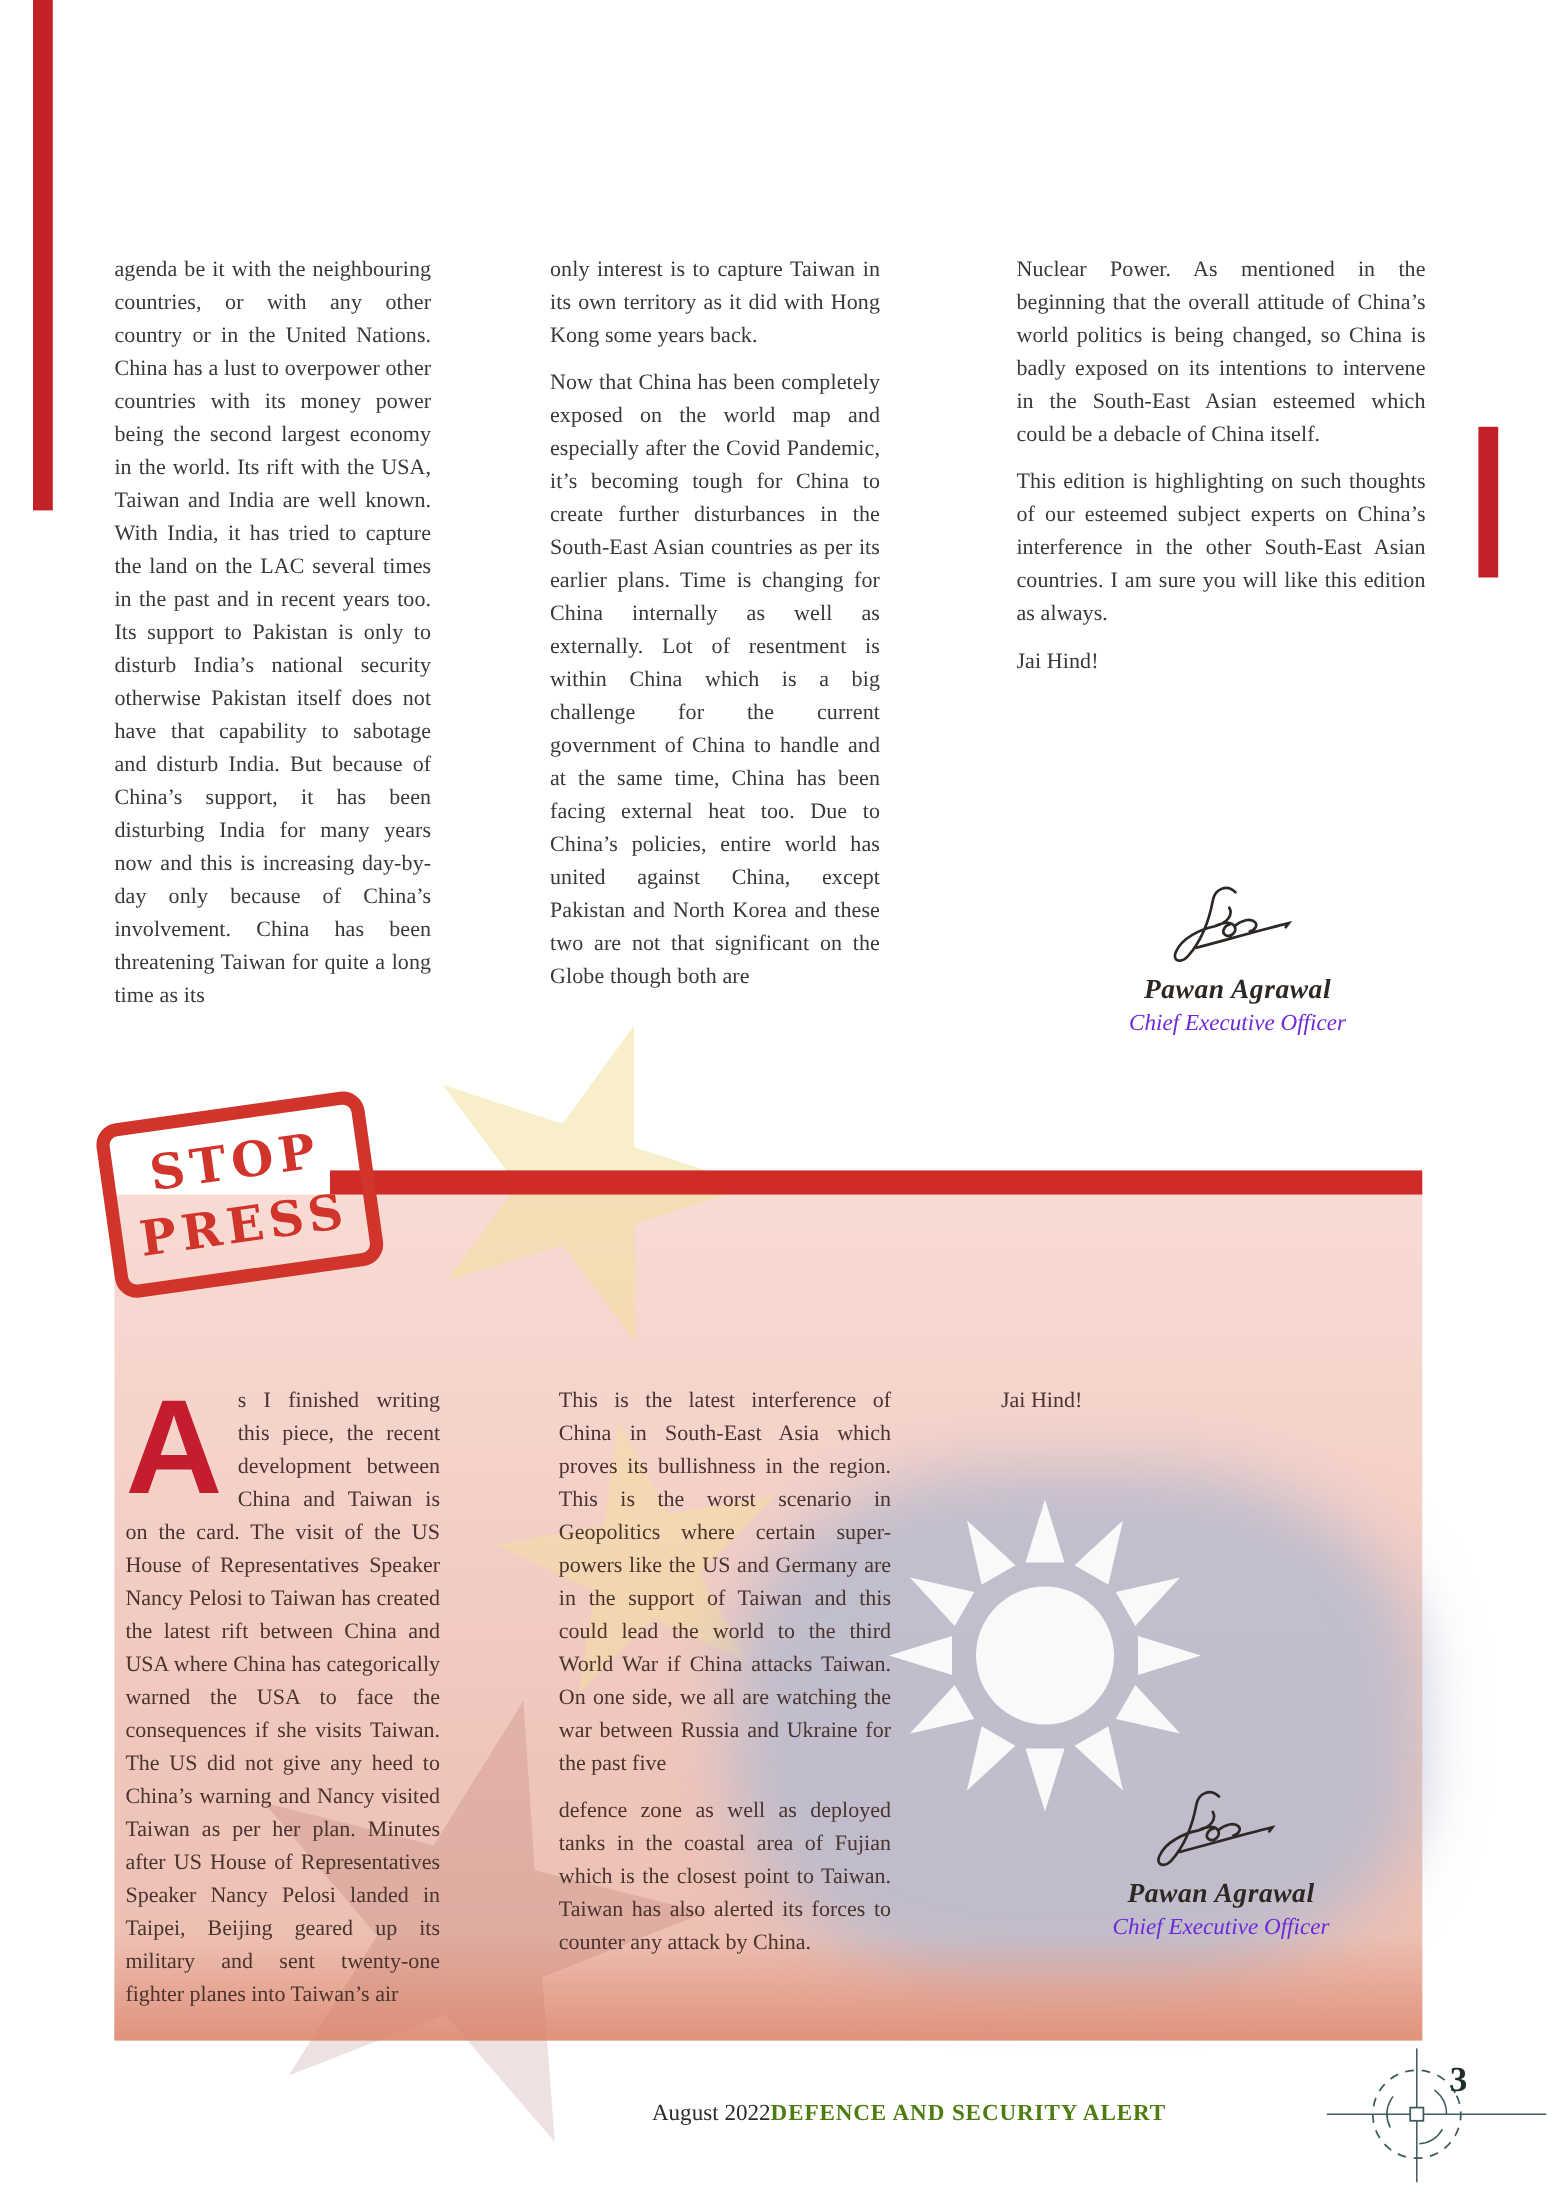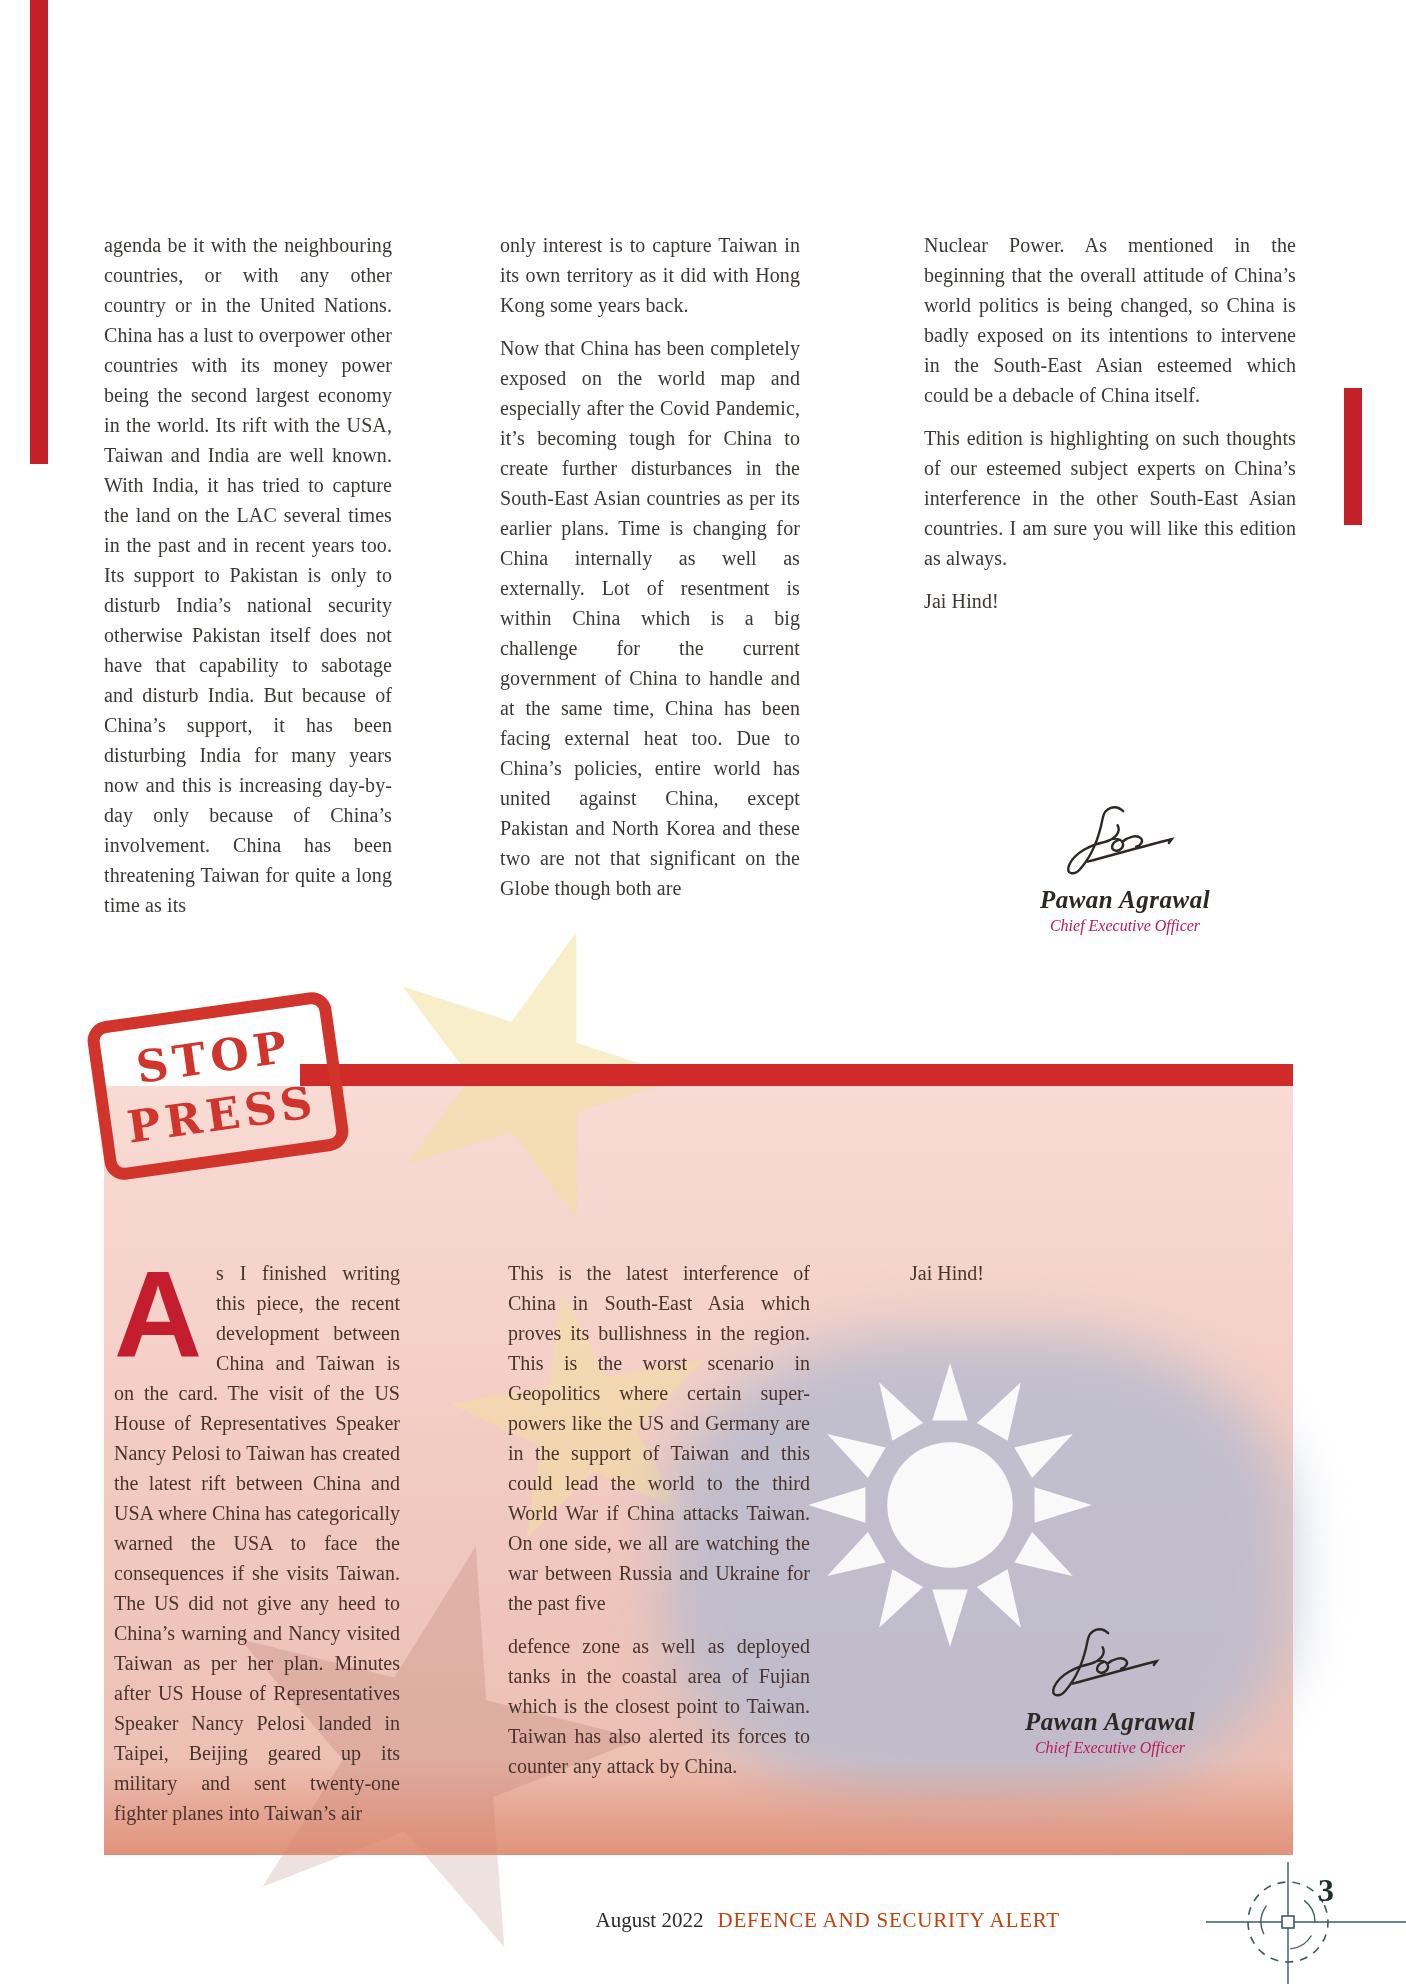--- a/index.html
+++ b/index.html
@@ -19,21 +19,21 @@
   #ed-col1{left:104px;width:288px;}
   #ed-col2{left:500px;width:300px;}
   #ed-col3{left:924px;width:372px;}
 
   
   .signoff{position:absolute;text-align:center;z-index:7;font-style:italic;}
   #ed-signoff{left:955px;top:800px;width:340px;}
   #sp-signoff{left:930px;top:1622px;width:360px;}
   .signoff .sig{display:block;margin:0 auto 2px auto;}
   .signoff .name{font-weight:bold;font-size:25px;color:#2e2824;letter-spacing:.5px;}
-  .signoff .title{font-size:16px;color:#be185d;margin-top:3px;}
+  .signoff .title{font-size:21px;color:#6d28d9;margin-top:3px;}
 
   
   #sp-bar{left:300px;top:1064px;width:993px;height:22px;background:#d02b28;z-index:4;}
   #sp-panel{left:104px;top:1086px;width:1189px;height:769px;z-index:2;
      background:linear-gradient(180deg,#f8dbd4 0%,#f5d2ca 30%,#f1c9c0 55%,#eec2b7 80%,#ecbcae 100%);}
 
   
   .star{position:absolute;z-index:3;
         clip-path:polygon(50% 0%,61% 35%,98% 35%,68% 57%,79% 91%,50% 70%,21% 91%,32% 57%,2% 35%,39% 35%);}
   #star1{left:375px;top:925px;width:310px;height:300px;background:#f2e096;opacity:.5;transform:rotate(18deg);}
@@ -57,21 +57,21 @@
           color:#49342e;z-index:5;}
   .sp-col p{margin:0 0 13px 0;}
   #sp-col1{left:114px;width:286px;}
   #sp-col2{left:508px;width:302px;}
   #sp-col3{left:910px;width:388px;}
   .dropcap{float:left;font-family:"Liberation Sans",sans-serif;font-weight:800;
            font-size:122px;line-height:98px;color:#c41e2e;margin:8px 14px 0 0;}
 
   
   #footer-text{left:460px;top:1908px;width:600px;text-align:right;font-size:21px;color:#2b2b2b;z-index:2;}
-  #footer-text .mag{font-weight:normal;letter-spacing:.8px;margin-left:14px;color:#c2410c;}
+  #footer-text .mag{font-weight:bold;letter-spacing:.8px;color:#4d7c0f;}
   #page-marker{left:1206px;top:1862px;z-index:2;}
   #page-num{left:1318px;top:1872px;font-size:32px;font-weight:bold;color:#1f2d2d;z-index:3;}
 </style>
 </head>
 <body>
 
 <div class="edge-stripe edge-left"></div>
 <div class="edge-stripe edge-right"></div>
 
 <div class="col" id="ed-col1">

